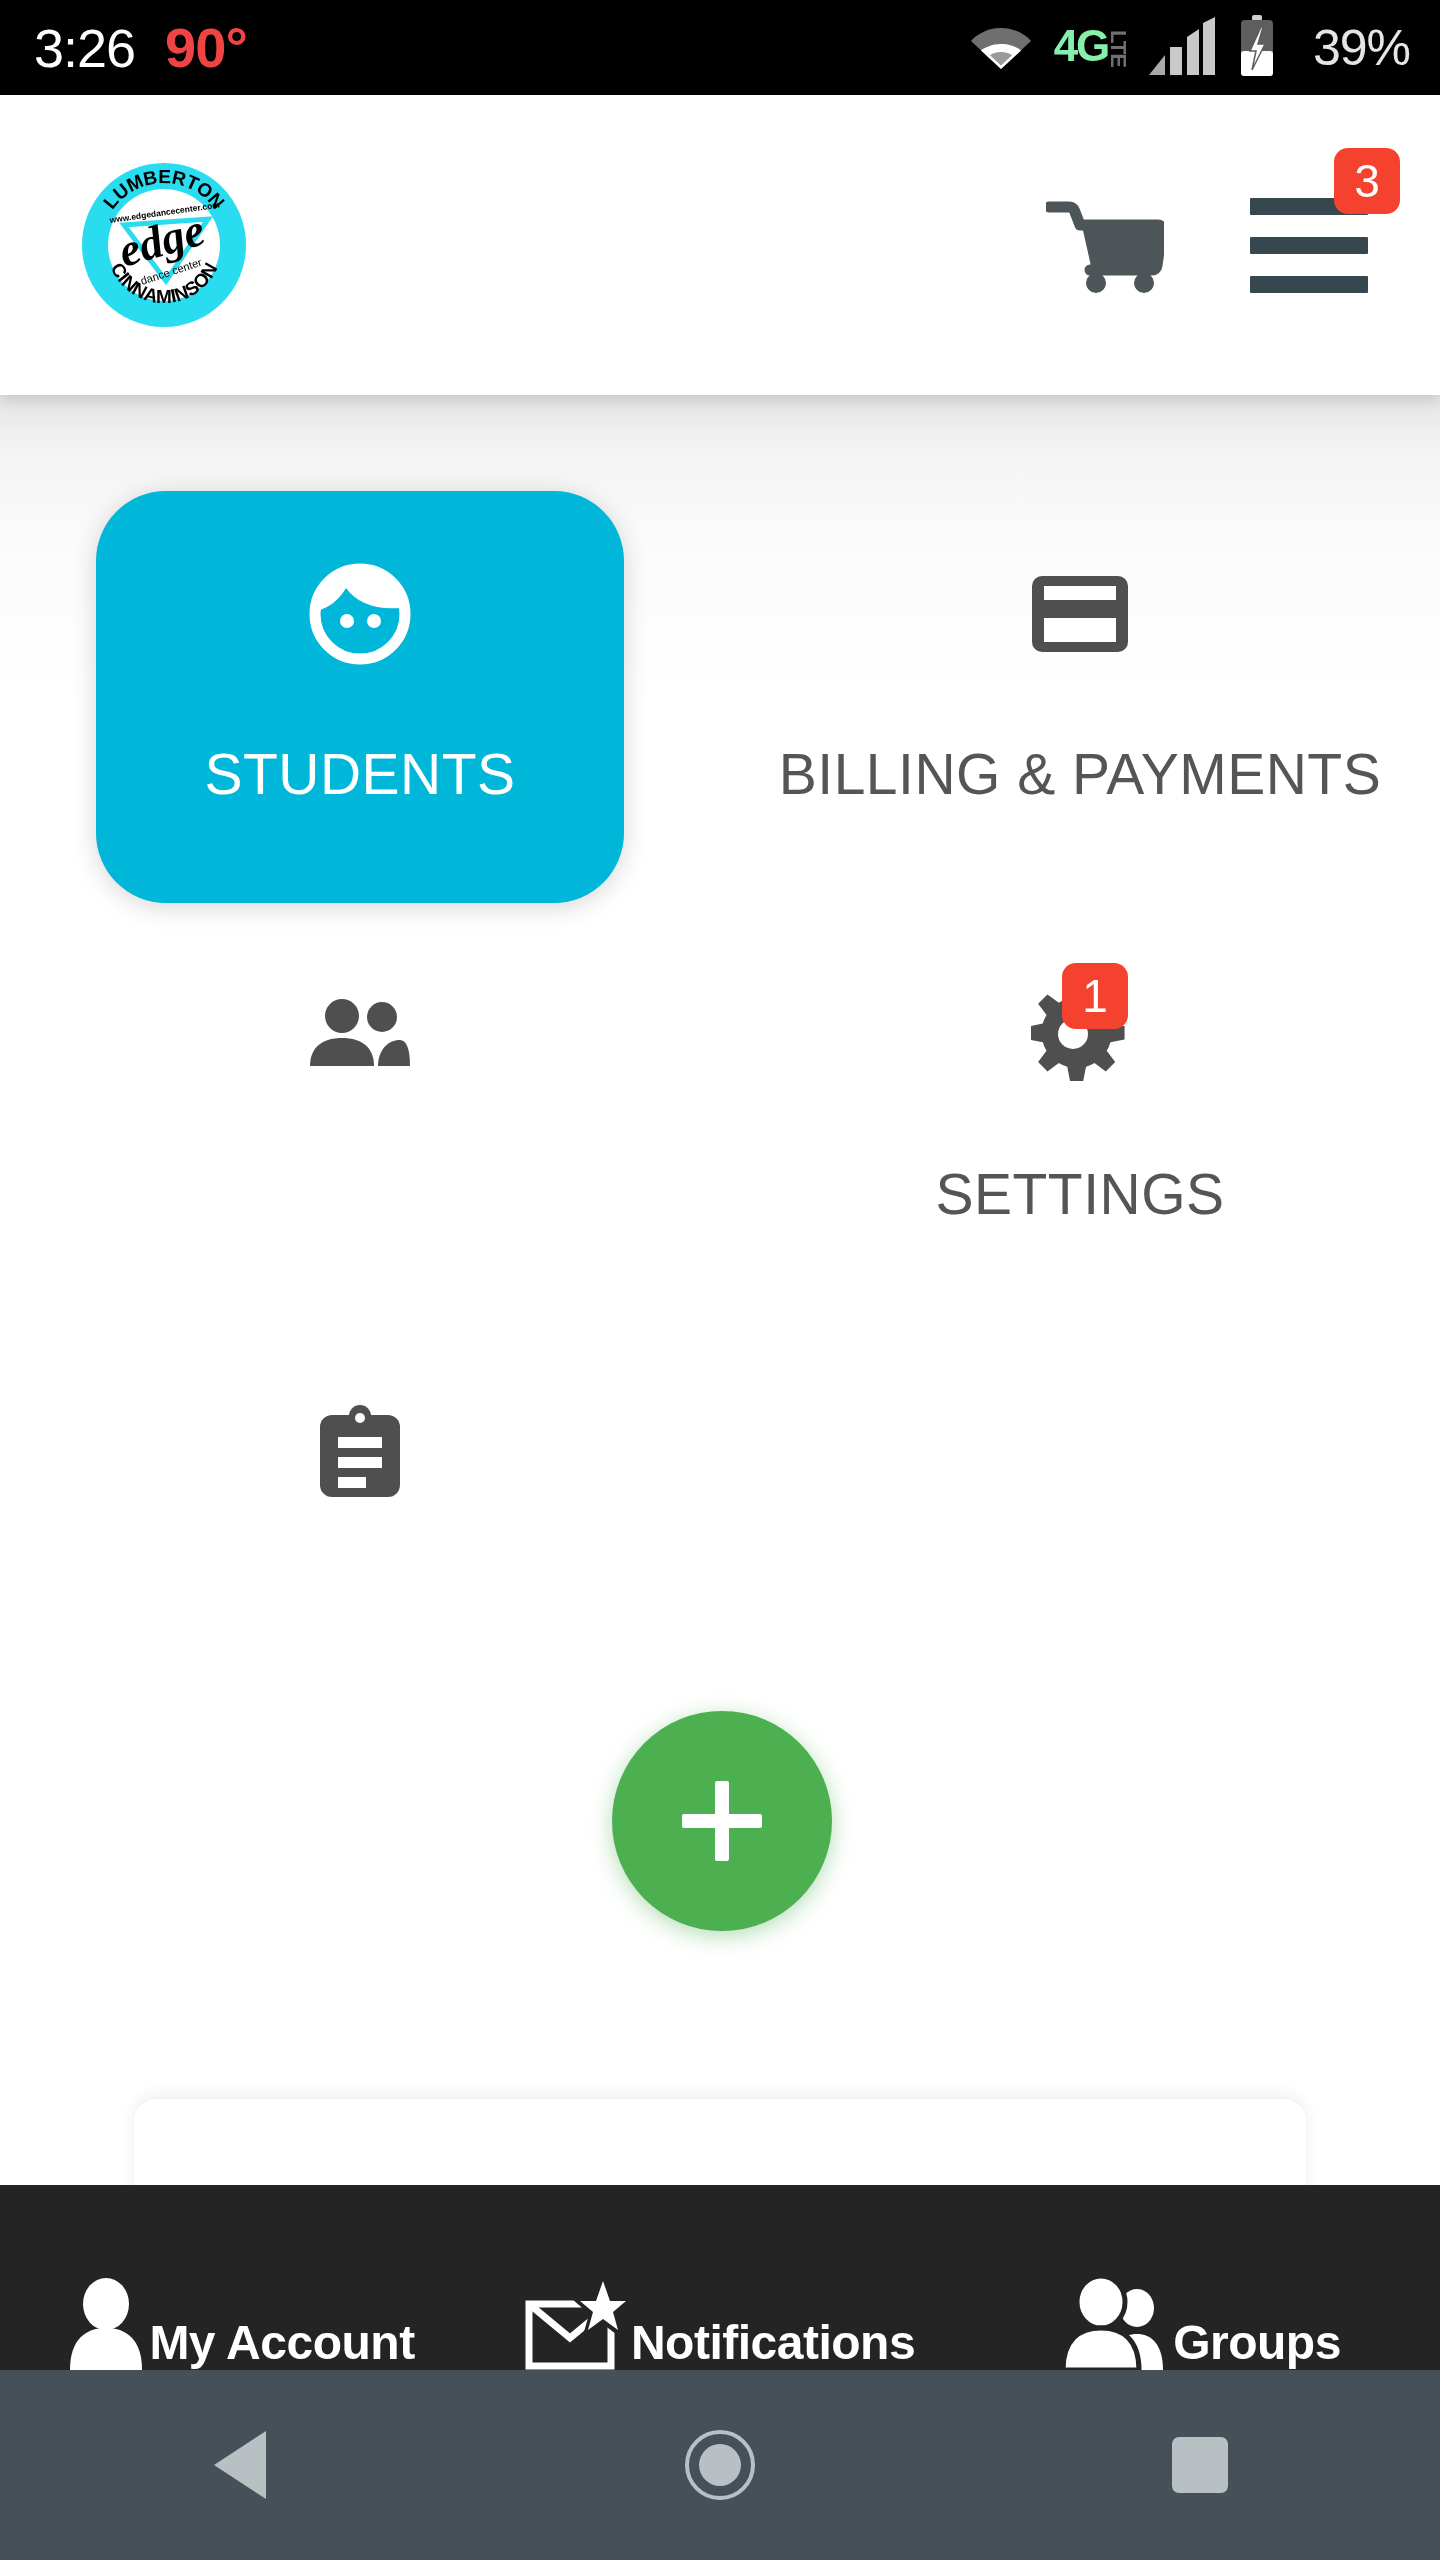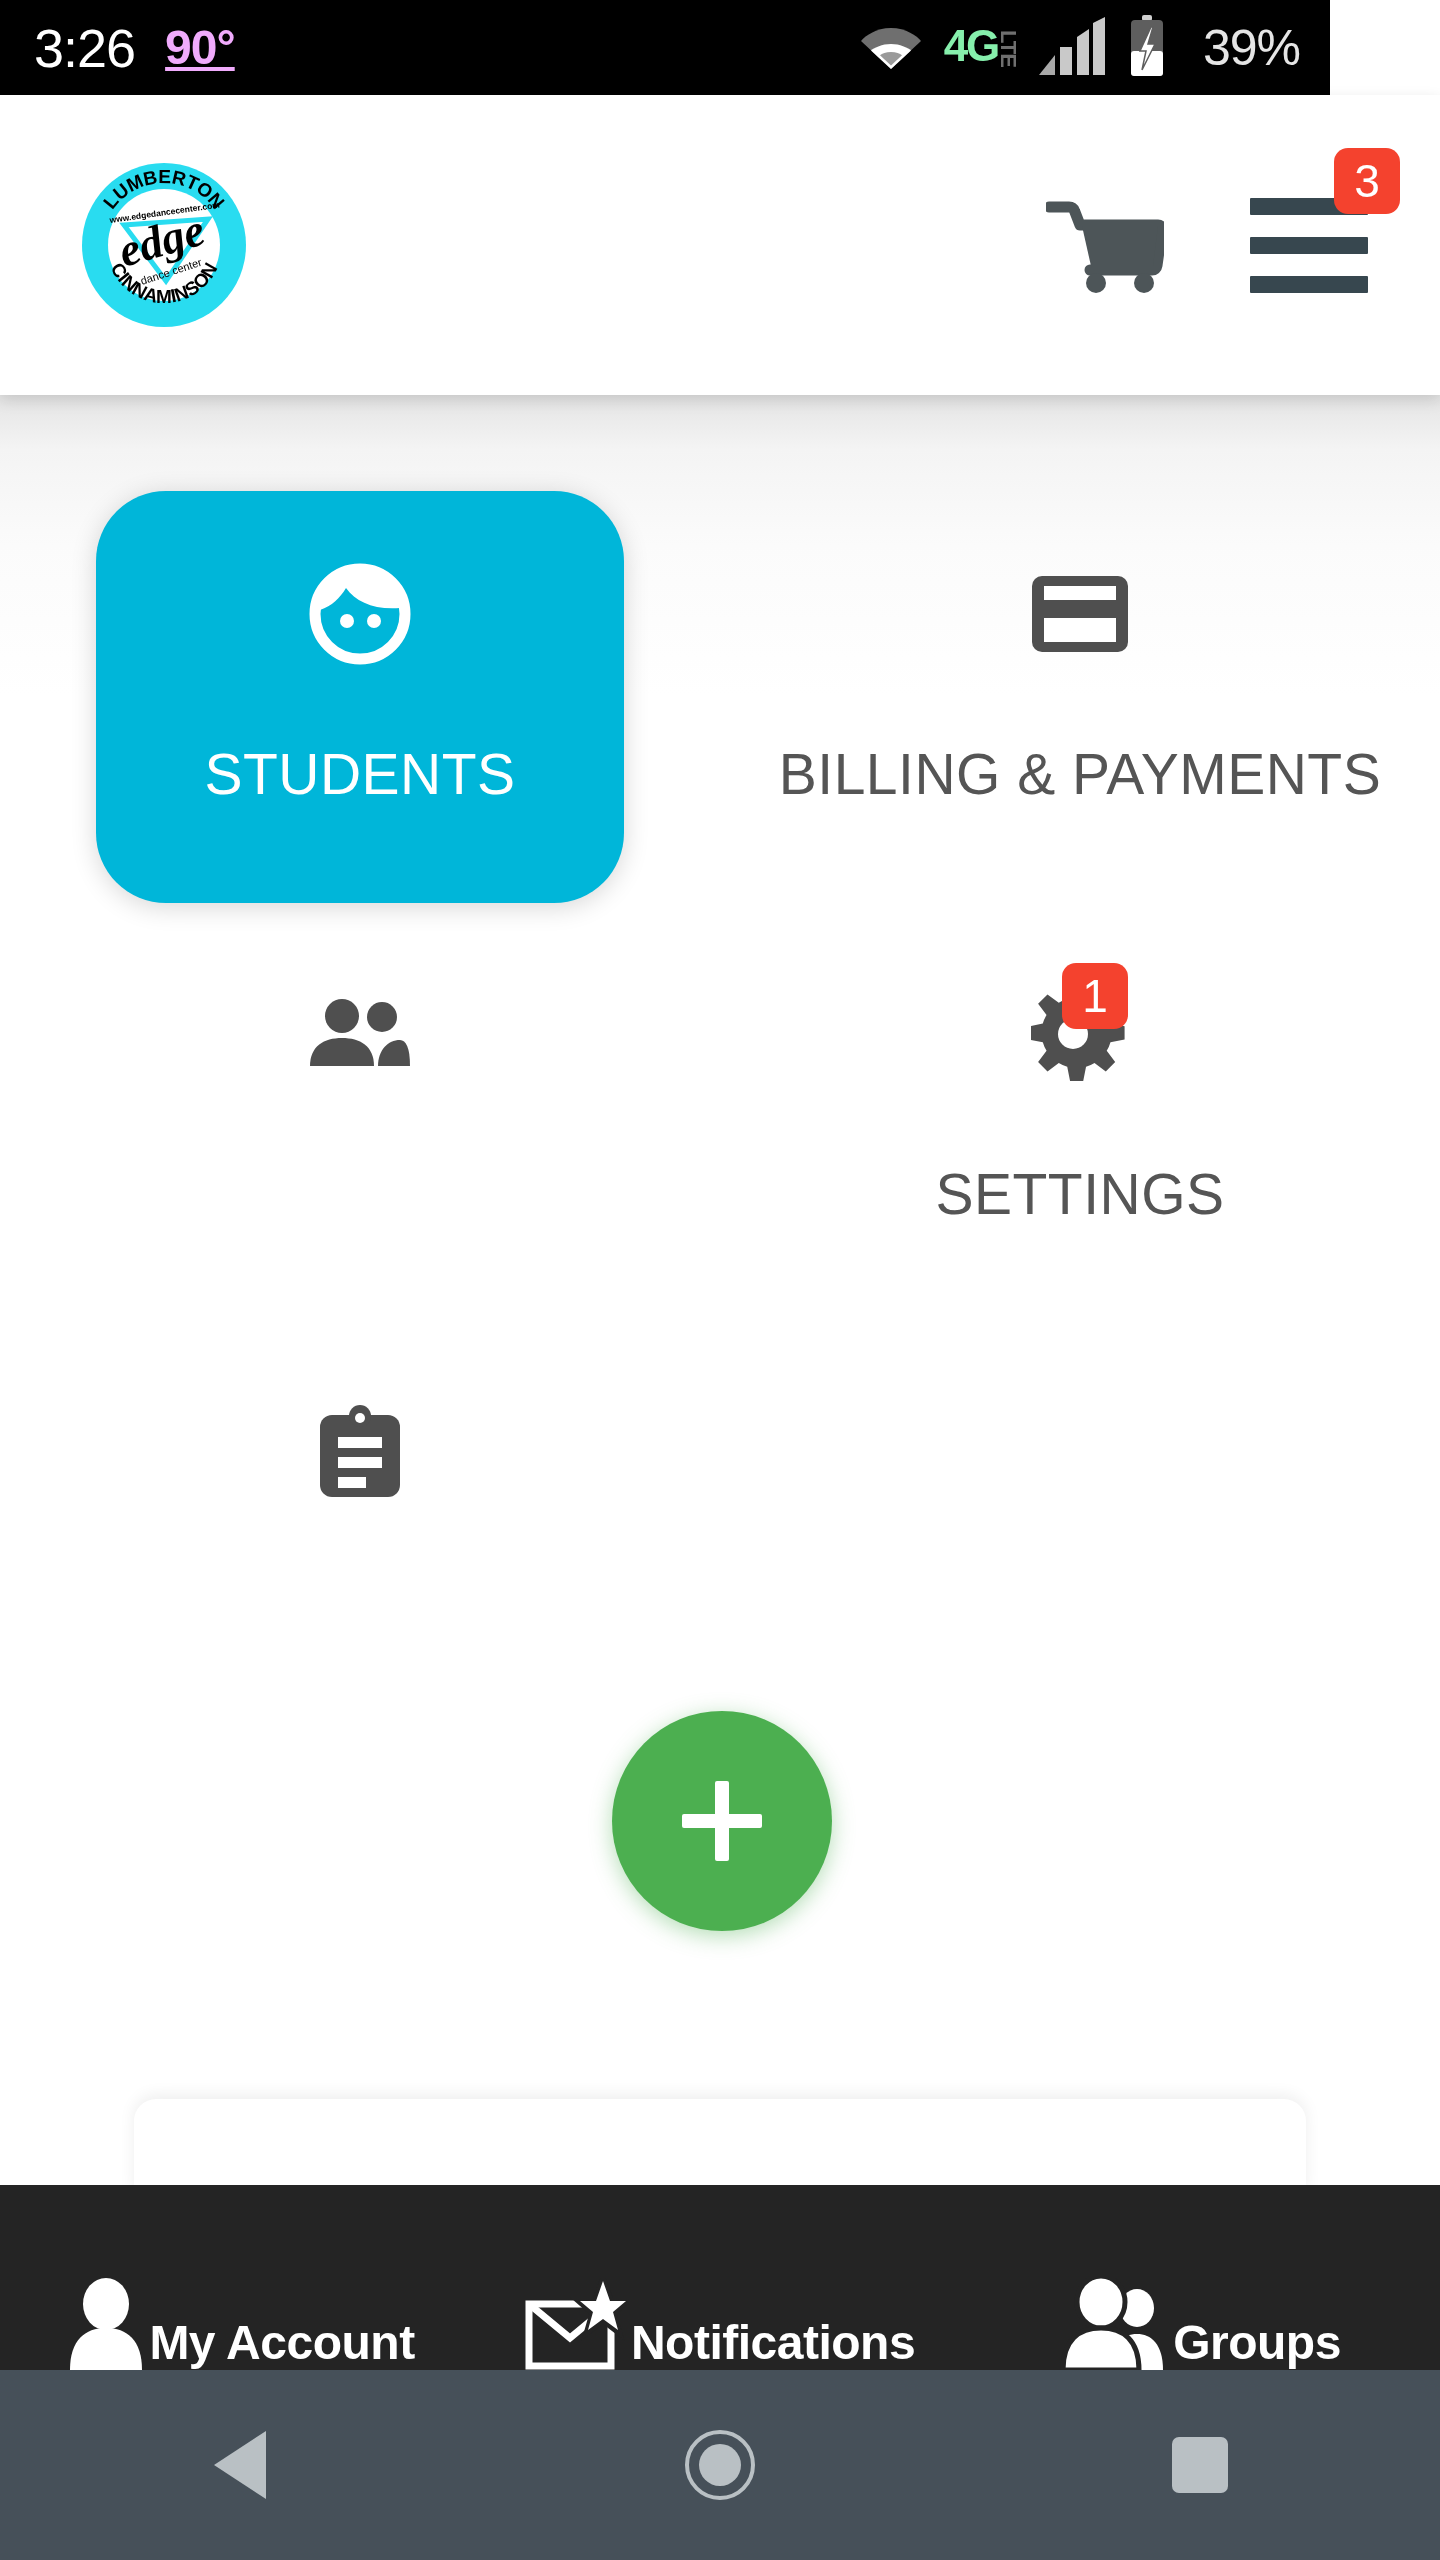--- a/index.html
+++ b/index.html
@@ -6,27 +6,27 @@
   html,body { width:1440px; height:2560px; }
   body {
     font-family:"Liberation Sans", sans-serif;
     background:#ffffff;
     overflow:hidden;
   }
   .phone { position:relative; width:1440px; height:2560px; background:#fff; }
 
   
   .statusbar {
-    position:absolute; top:0; left:0; width:1330px; height:95px;
+    position:absolute; top:0; left:0; width:1440px; height:95px;
     background:#000; display:flex; align-items:center;
     padding:0 30px 0 34px;
   }
   .sb-left { display:flex; align-items:center; gap:30px; }
   .sb-time { color:#fff; font-size:54px; font-weight:400; letter-spacing:-1px; }
-  .sb-temp { color:#f0abfc; font-size:48px; font-weight:700; letter-spacing:-1px;text-decoration:underline; }
+  .sb-temp { color:#ef4444; font-size:56px; font-weight:700; letter-spacing:-1px; }
   .sb-spacer { flex:1; }
   .sb-right { display:flex; align-items:center; gap:22px; }
   .sb-pct { color:#e5e5e5; font-size:50px; font-weight:400; letter-spacing:-1px; margin-left:14px; }
   .lte { display:flex; align-items:flex-start; }
   .lte-4g { color:#86efac; font-size:44px; font-weight:700; line-height:0.84; letter-spacing:-2px; }
   .lte-sub { color:#6f6f6f; font-size:22px; font-weight:700; line-height:0.8;
              writing-mode:vertical-rl; letter-spacing:-1px; margin-left:1px; margin-top:2px; }
 
   
   .appbar {

